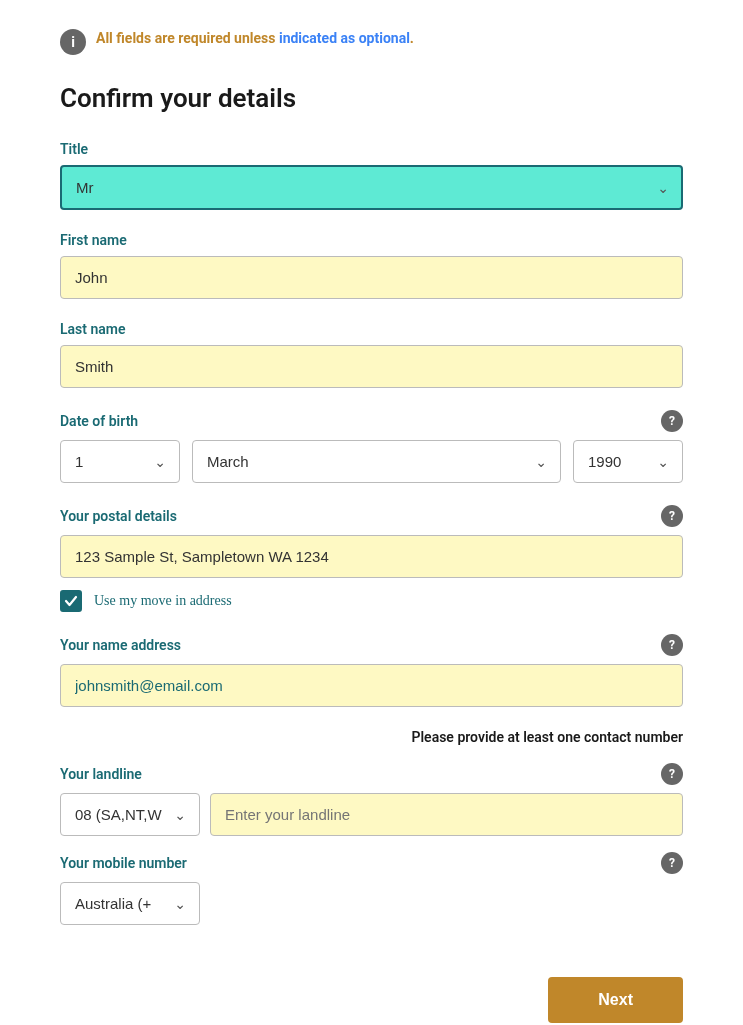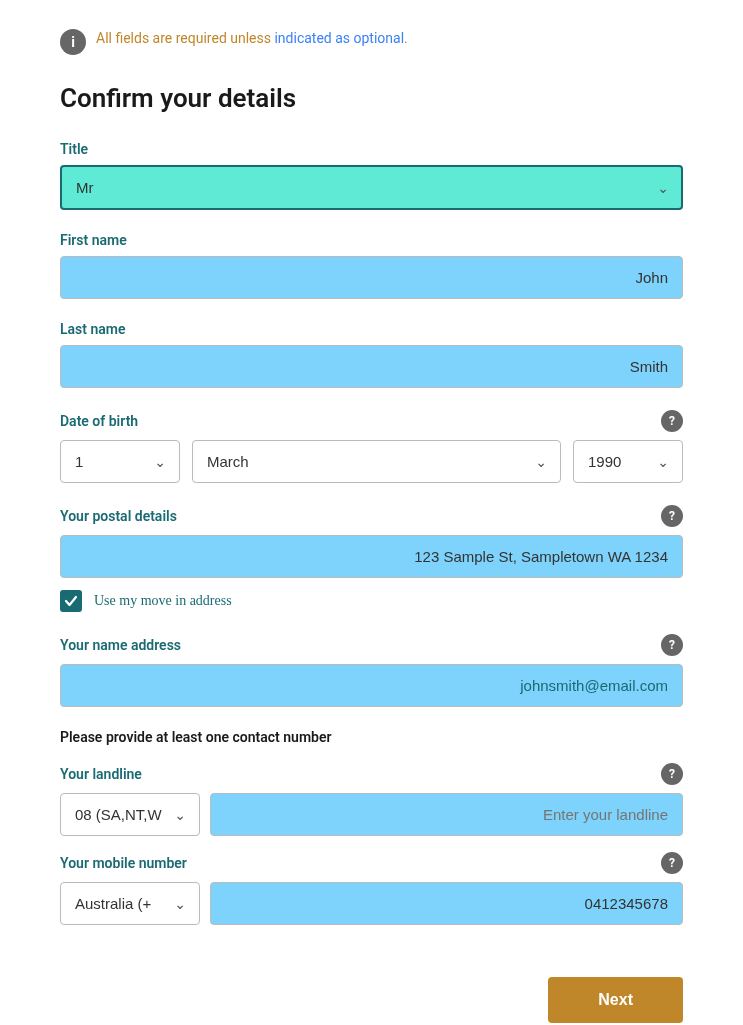--- a/index.html
+++ b/index.html
@@ -32,20 +32,21 @@
       flex-shrink: 0;
       margin-top: 1px;
     }
     .info-text {
       font-size: 14px;
       color: #555;
       line-height: 1.5;
     }
     .info-text span {
       color: #c0872a;
+      font-weight: bold;
     }
     .page-title {
       font-size: 26px;
       font-weight: 600;
       color: #1a1a1a;
       margin-bottom: 28px;
     }
     .field-group {
       margin-bottom: 22px;
     }
@@ -82,22 +83,21 @@
       margin-bottom: 0;
     }
     .form-input {
       width: 100%;
       padding: 12px 14px;
       border: 1px solid #bbb;
       border-radius: 4px;
       font-size: 15px;
       color: #333;
       outline: none;
-      background: #7dd3fc;
-      text-align: right;
+      background: #fef9c3;
     }
     .form-select {
       width: 100%;
       padding: 12px 14px;
       border: 2px solid #1a6a73;
       border-radius: 4px;
       font-size: 15px;
       color: #333;
       outline: none;
       background: #5eead4;
@@ -162,20 +162,21 @@
       font-size: 14px;
       color: #1a6a73;
       cursor: pointer;
       font-family: Liberation Serif, serif;
     }
     .contact-heading {
       font-size: 14px;
       font-weight: 600;
       color: #1a1a1a;
       margin-bottom: 18px;
+      text-align: right;
     }
     .landline-row {
       display: flex;
       gap: 10px;
     }
     .landline-prefix {
       flex: 0 0 140px;
     }
     .landline-input {
       flex: 1;
@@ -346,22 +347,19 @@
       <div class="help-icon">?</div>
     </div>
     <div class="mobile-row">
       <div class="mobile-prefix select-wrapper">
         <select class="dob-select">
           <option>Australia (+</option>
           <option>Other</option>
         </select>
         <span class="chevron">⌄</span>
       </div>
-      <div class="mobile-input">
-        <input type="tel" class="form-input" value="0412345678" style="">
-      </div>
     </div>
   </div>
 </div>
 
 <div class="clearfix">
   <button class="btn-next">Next</button>
 </div>
 
 </body></html>

